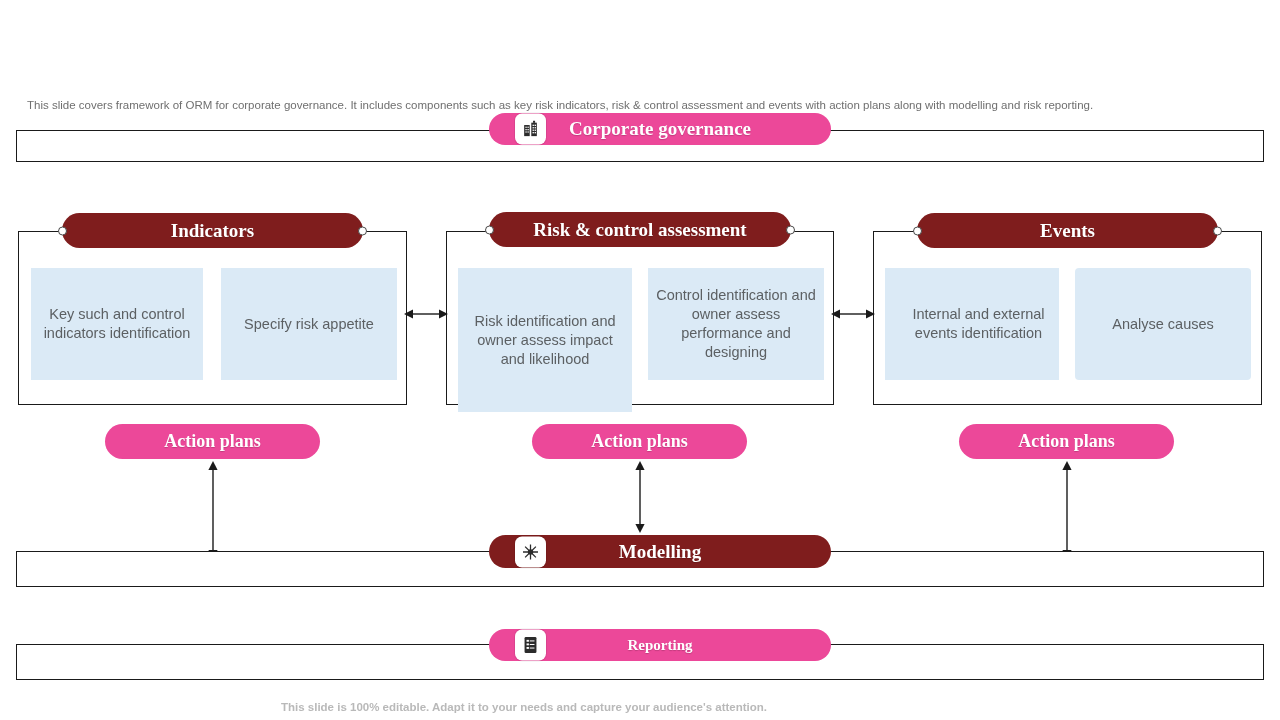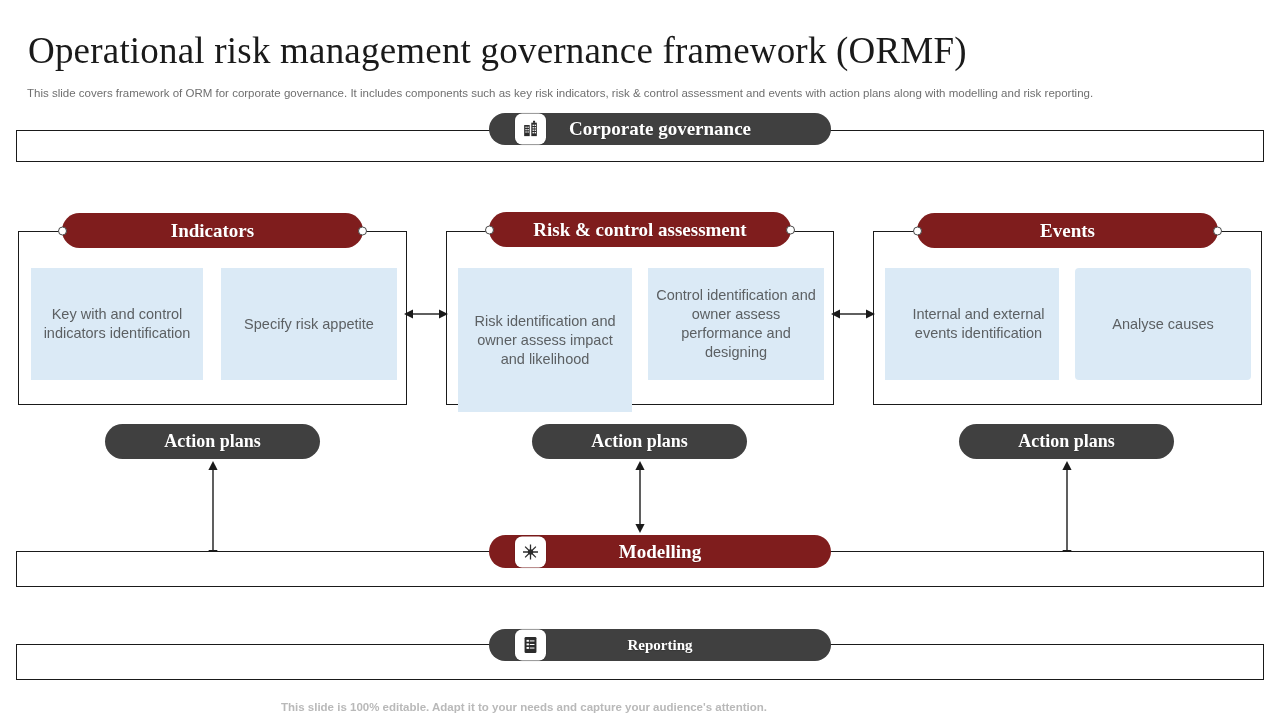--- a/index.html
+++ b/index.html
@@ -30,21 +30,21 @@
     font-family: "Liberation Serif", serif;
     font-size: 37px;
     line-height: 46px;
     color: #1a1a1a;
     letter-spacing: 0.2px;
     white-space: nowrap;
   }
   .subtitle {
     position: absolute;
     left: 27px;
-    top: 86px;
+    top: 98px;
     width: 1230px;
     font-size: 11.5px;
     line-height: 15px;
     color: #6f6f6f;
     white-space: nowrap;
   }
 
   
   .band {
     position: absolute;
@@ -64,21 +64,21 @@
     box-sizing: border-box;
     border-radius: 999px;
     display: flex;
     align-items: center;
     justify-content: center;
     color: #ffffff;
     font-family: "Liberation Serif", serif;
     font-weight: bold;
     text-shadow: 0 1px 1px rgba(0,0,0,0.18);
   }
-  .pill.dark  { background: #404040; }
+  .pill.dark  { background: #ec4899; }
   .pill.light { background: #7f1d1d; }
 
   .pill .pill-icon {
     position: absolute;
     left: 26px;
     top: 50%;
     transform: translateY(-50%);
     width: 31px;
     height: 31px;
     border-radius: 7px;
@@ -130,21 +130,20 @@
     font-size: 11.5px;
     color: #b9b9b9;
     font-weight: bold;
   }
 </style>
 </head>
 <body>
 
 <div class="slide">
 
-  <div class="title">Operational risk management governance framework (ORMF)</div>
   <div class="subtitle">This slide covers framework of ORM  for corporate governance. It includes components such as key risk indicators, risk &amp; control assessment and events with action plans along with modelling and risk reporting.</div>
 
   <div class="band" style="left:16px; top:130px; width:1248px; height:32px;"></div>
 
   <div class="pill dark" style="left:489px; top:113px; width:342px; height:32px; font-size:19px;">
     <span class="pill-icon">
       <svg width="19" height="19" viewBox="0 0 24 24" aria-hidden="true">
         <rect x="4" y="7" width="7" height="14" fill="#2b2b2b"></rect>
         <rect x="13" y="4" width="7" height="17" fill="#2b2b2b"></rect>
         <rect x="5.6" y="9" width="1.6" height="1.6" fill="#ffffff"></rect>
@@ -169,21 +168,21 @@
 
   <div class="colbox" style="left:18px; top:231px; width:389px; height:174px;"></div>
 
   <div class="pill light" style="left:62px; top:213px; width:301px; height:35px; font-size:19px;">
     <span class="conn-dot left"></span>
     <span>Indicators</span>
     <span class="conn-dot right"></span>
   </div>
 
   <div class="card" style="left:31px; top:268px; width:172px; height:112px;">
-    <span>Key with and control indicators identification</span>
+    <span>Key such and control indicators identification</span>
   </div>
   <div class="card" style="left:221px; top:268px; width:176px; height:112px;">
     <span>Specify risk appetite</span>
   </div>
 
   <div class="colbox" style="left:446px; top:231px; width:388px; height:174px;"></div>
 
   <div class="pill light" style="left:489px; top:212px; width:302px; height:35px; font-size:19px;">
     <span class="conn-dot left"></span>
     <span>Risk &amp; control assessment</span>

